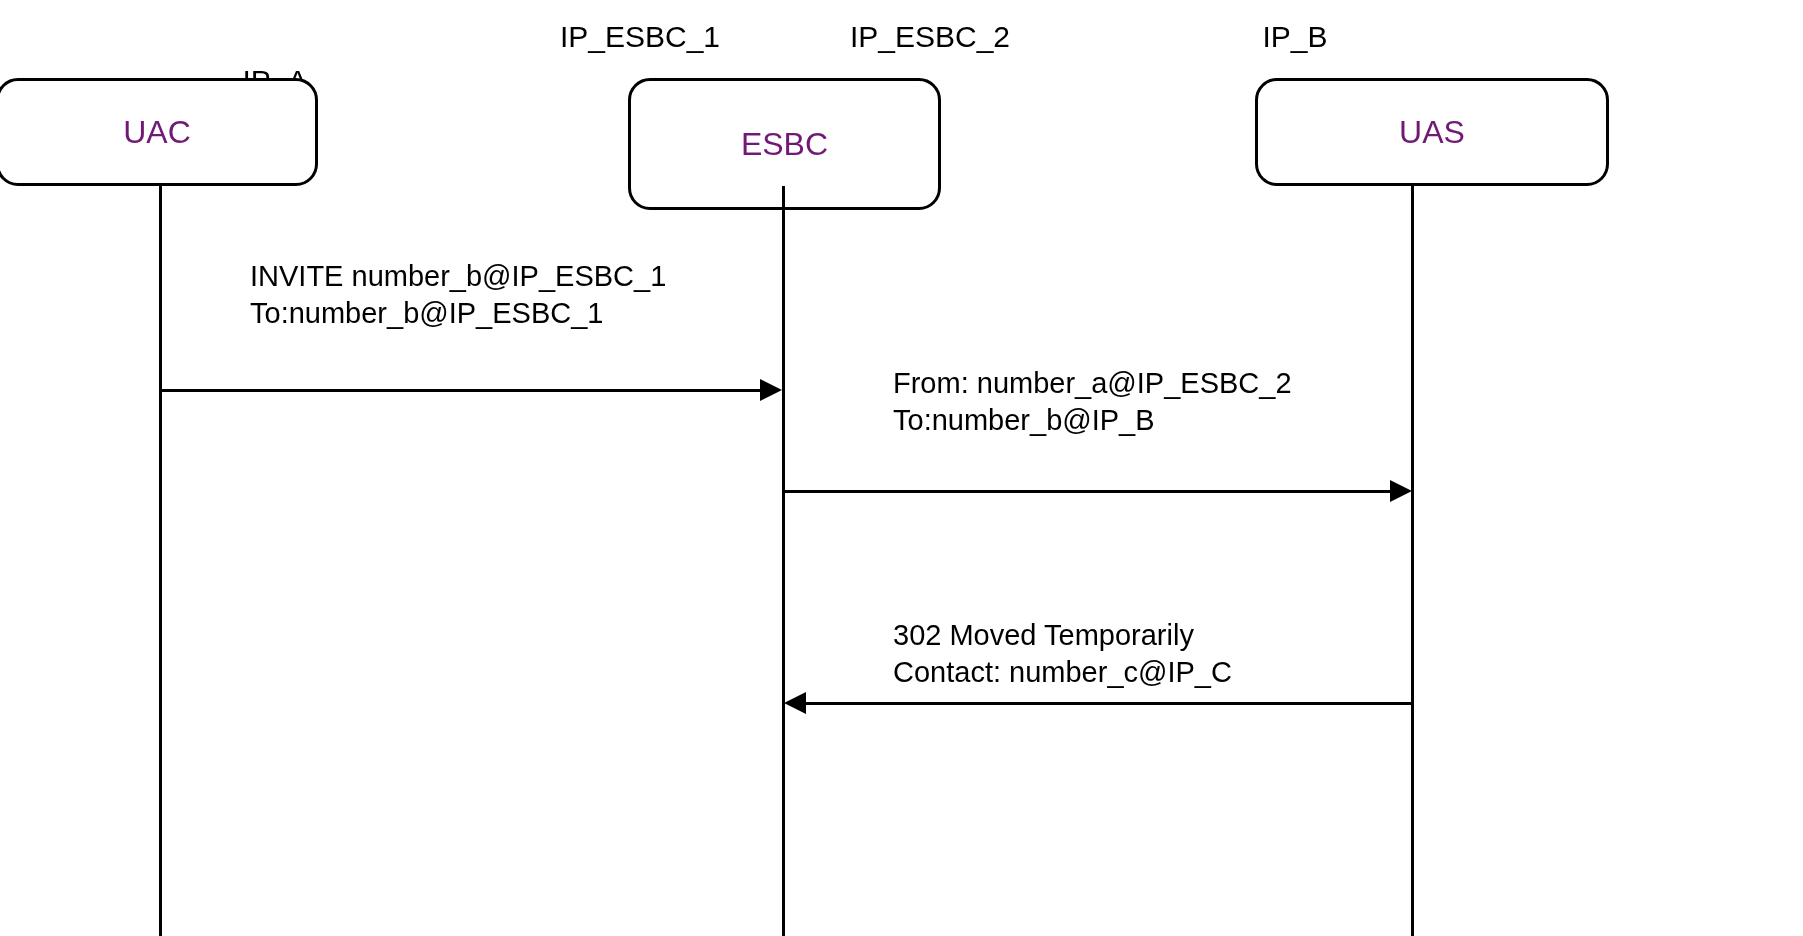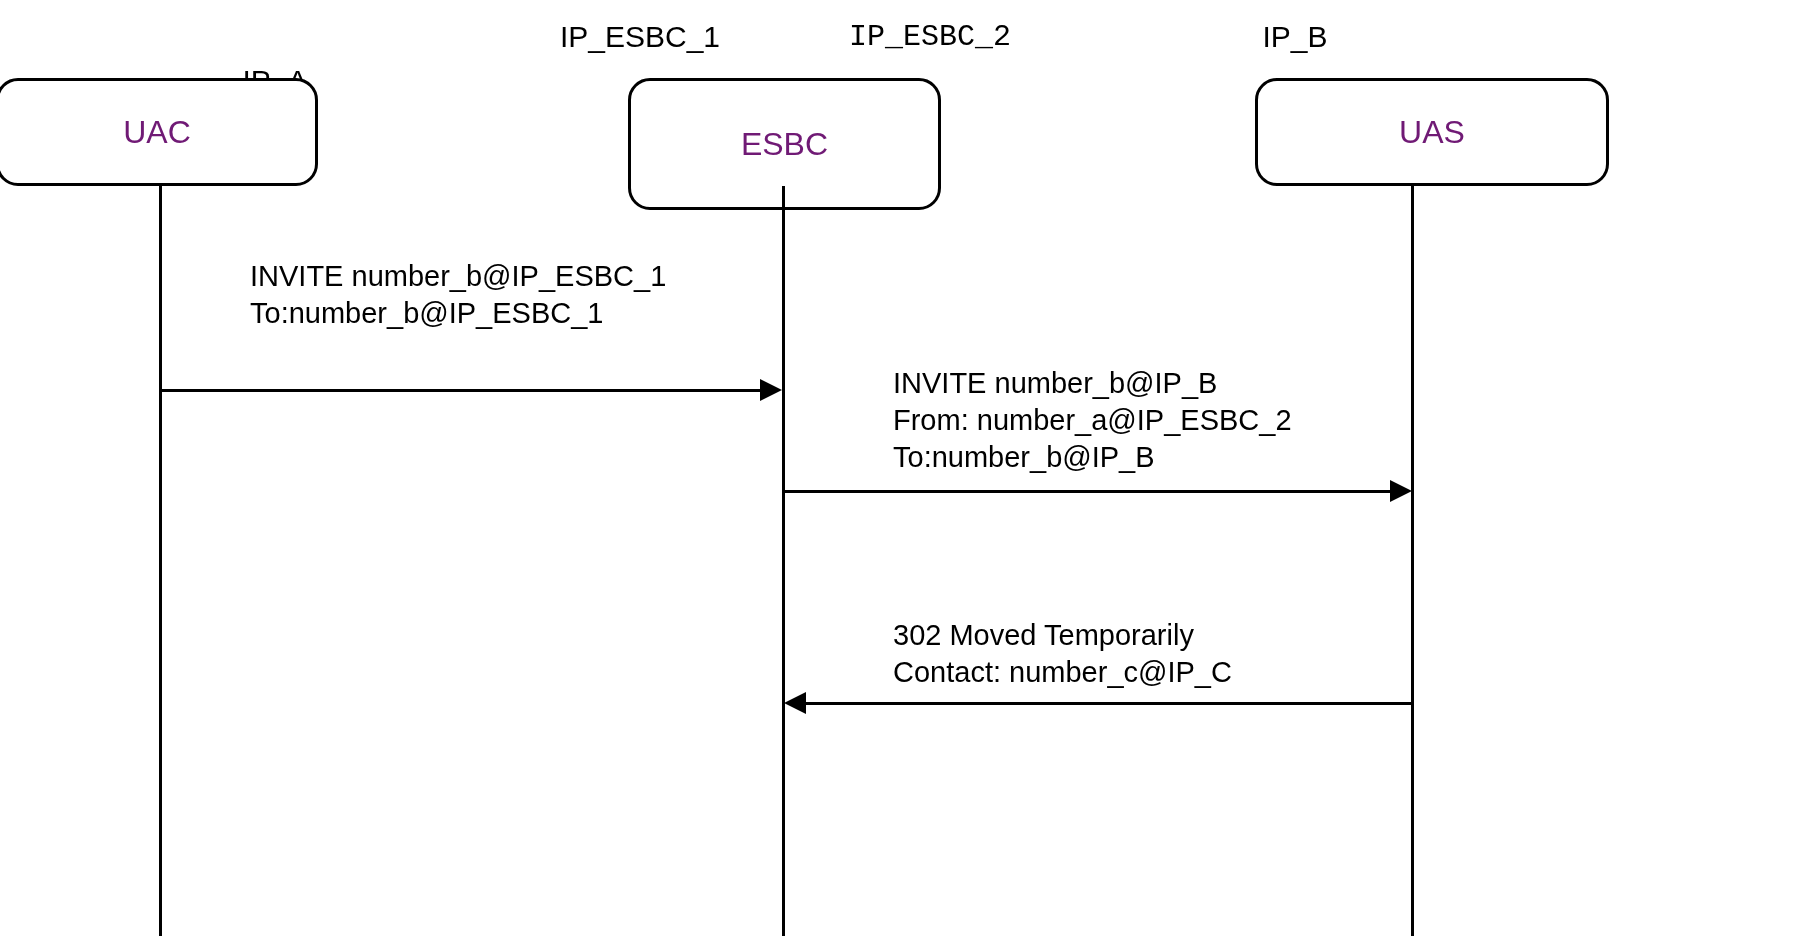--- a/index.html
+++ b/index.html
@@ -78,21 +78,21 @@
 </style>
 </head>
 <body>
 
 <div id="canvas">
 
   <div class="ip-label" style="left:205px; top:22px; width:140px;margin-top:44px;">IP_A</div>
 
   <div class="ip-label" style="left:545px; top:22px; width:190px;">IP_ESBC_1</div>
 
-  <div class="ip-label" style="left:835px; top:22px; width:190px;font-family:Liberation Mono, monospace;">IP_ESBC_2</div>
+  <div class="ip-label" style="left:835px; top:22px; width:190px;">IP_ESBC_2</div>
 
   <div class="ip-label" style="left:1230px; top:22px; width:130px;">IP_B</div>
 
   <div class="actor-box" style="left:-4px; top:78px; width:322px; height:108px;">
     <span class="actor-label">UAC</span>
   </div>
 
   <div class="actor-box" style="left:628px; top:78px; width:313px; height:132px;">
     <span class="actor-label">ESBC</span>
   </div>
@@ -106,21 +106,20 @@
   <div class="lifeline" style="left:1411px; top:186px; height:750px;"></div>
 
   <div class="msg-text" style="left:250px; top:258px;">
     <div>INVITE number_b@IP_ESBC_1</div>
     <div>To:number_b@IP_ESBC_1</div>
   </div>
   <div class="arrow-line" style="left:160px; top:389px; width:602px;"></div>
   <div class="arrow-head right" style="left:760px; top:379px;"></div>
 
   <div class="msg-text" style="left:893px; top:365px;">
-    <div>INVITE number_b@IP_B</div>
     <div>From: number_a@IP_ESBC_2</div>
     <div>To:number_b@IP_B</div>
   </div>
   <div class="arrow-line" style="left:784px; top:490px; width:608px;"></div>
   <div class="arrow-head right" style="left:1390px; top:480px;"></div>
 
   <div class="msg-text" style="left:893px; top:617px;">
     <div>302 Moved Temporarily</div>
     <div>Contact: number_c@IP_C</div>
   </div>

